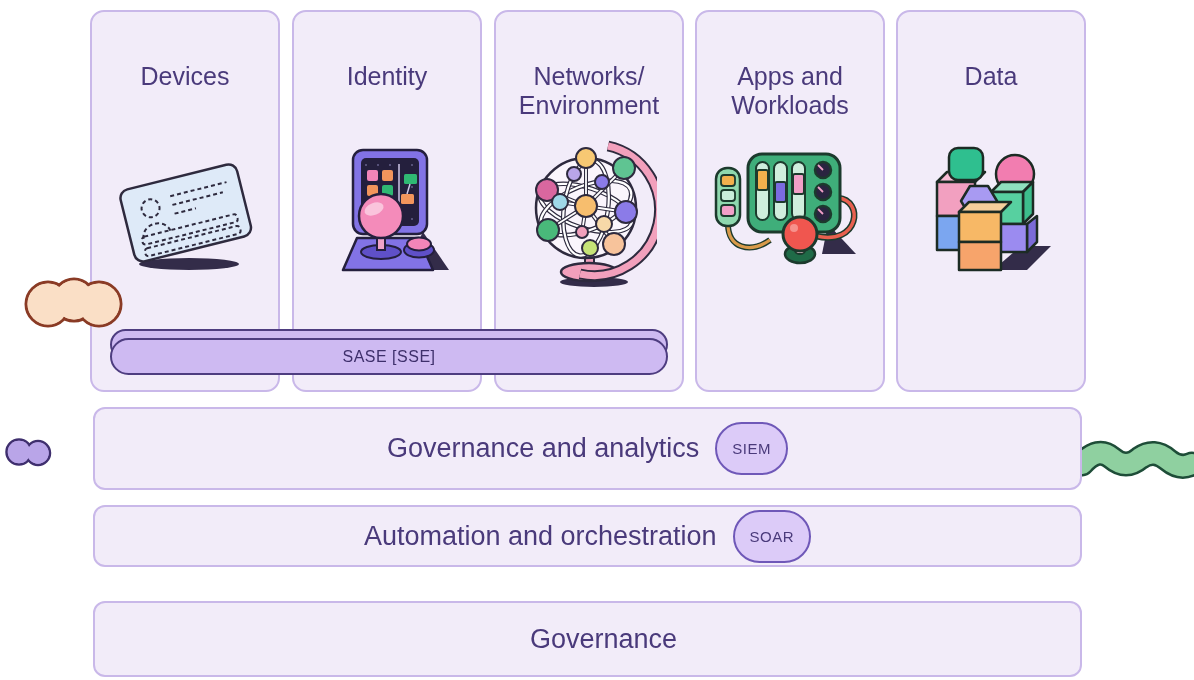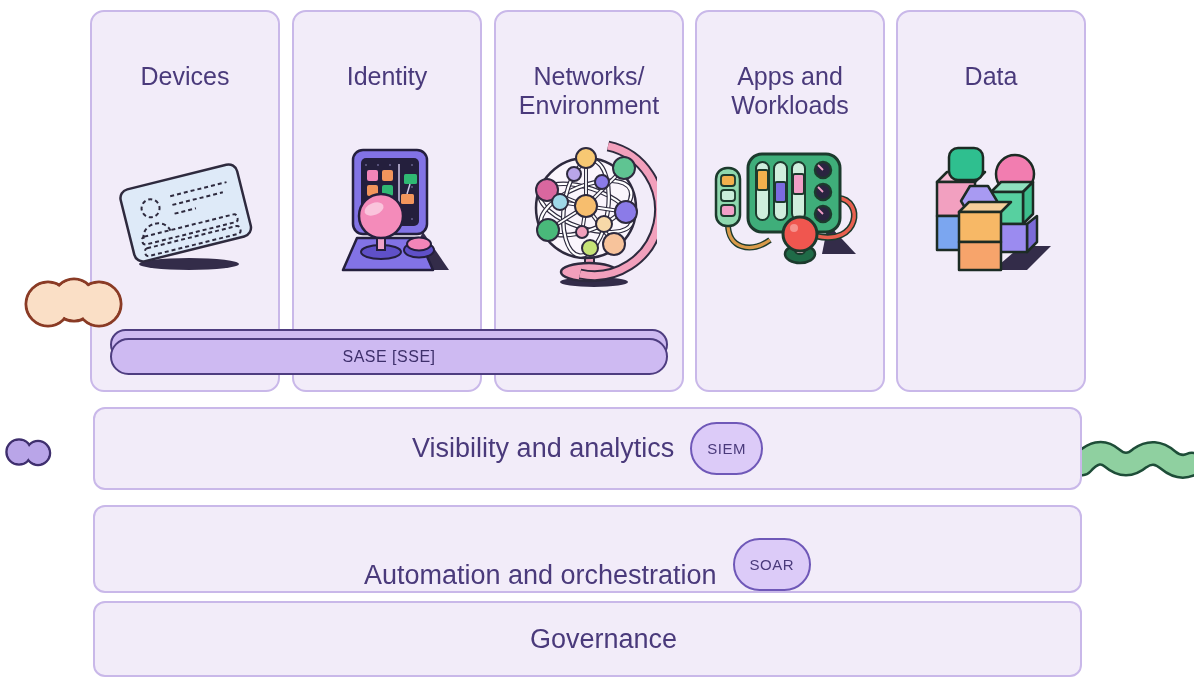--- a/index.html
+++ b/index.html
@@ -31,21 +31,21 @@
   .cap-pill.ztna{top:297px;margin-top:32px;}
   .cap-pill.sase{top:338px;height:37px;}
   
   .layer{
     position:absolute;left:93px;width:989px;
     background:#F2ECF9;border:2px solid #C9B8E9;border-radius:12px;
     display:flex;align-items:center;justify-content:center;gap:16px;
     z-index:1;
   }
   .layer.visibility{top:407px;height:83px;}
-  .layer.automation{top:505px;height:88px;align-items:flex-end;}
+  .layer.automation{top:505px;height:62px;}
   .layer.governance{top:601px;height:76px;padding-left:32px;}
   .layer-title{color:#4A3A7B;font-size:27px;font-weight:500;}
   .acr-badge{
     background:#DCCBF8;border:2px solid #6F58B8;border-radius:999px;
     color:#4A3A7B;font-size:15px;padding:16px 15px;letter-spacing:.5px;
   }
   
   .deco{position:absolute;}
   .deco.peach{left:23px;top:276px;z-index:3;}
   .deco.peanut{left:5px;top:437px;z-index:1;}
@@ -252,21 +252,21 @@
   </div>
 
   <div class="cap-pill ztna">
     <span>ZTNA</span>
   </div>
   <div class="cap-pill sase">
     <span>SASE [SSE]</span>
   </div>
 
   <div class="layer visibility">
-    <span class="layer-title">Visibility and analytics</span>
+    <span class="layer-title">Governance and analytics</span>
     <span class="acr-badge">SIEM</span>
   </div>
   <div class="layer automation">
     <span class="layer-title">Automation and orchestration</span>
     <span class="acr-badge">SOAR</span>
   </div>
   <div class="layer governance">
     <span class="layer-title">Governance</span>
   </div>
 

